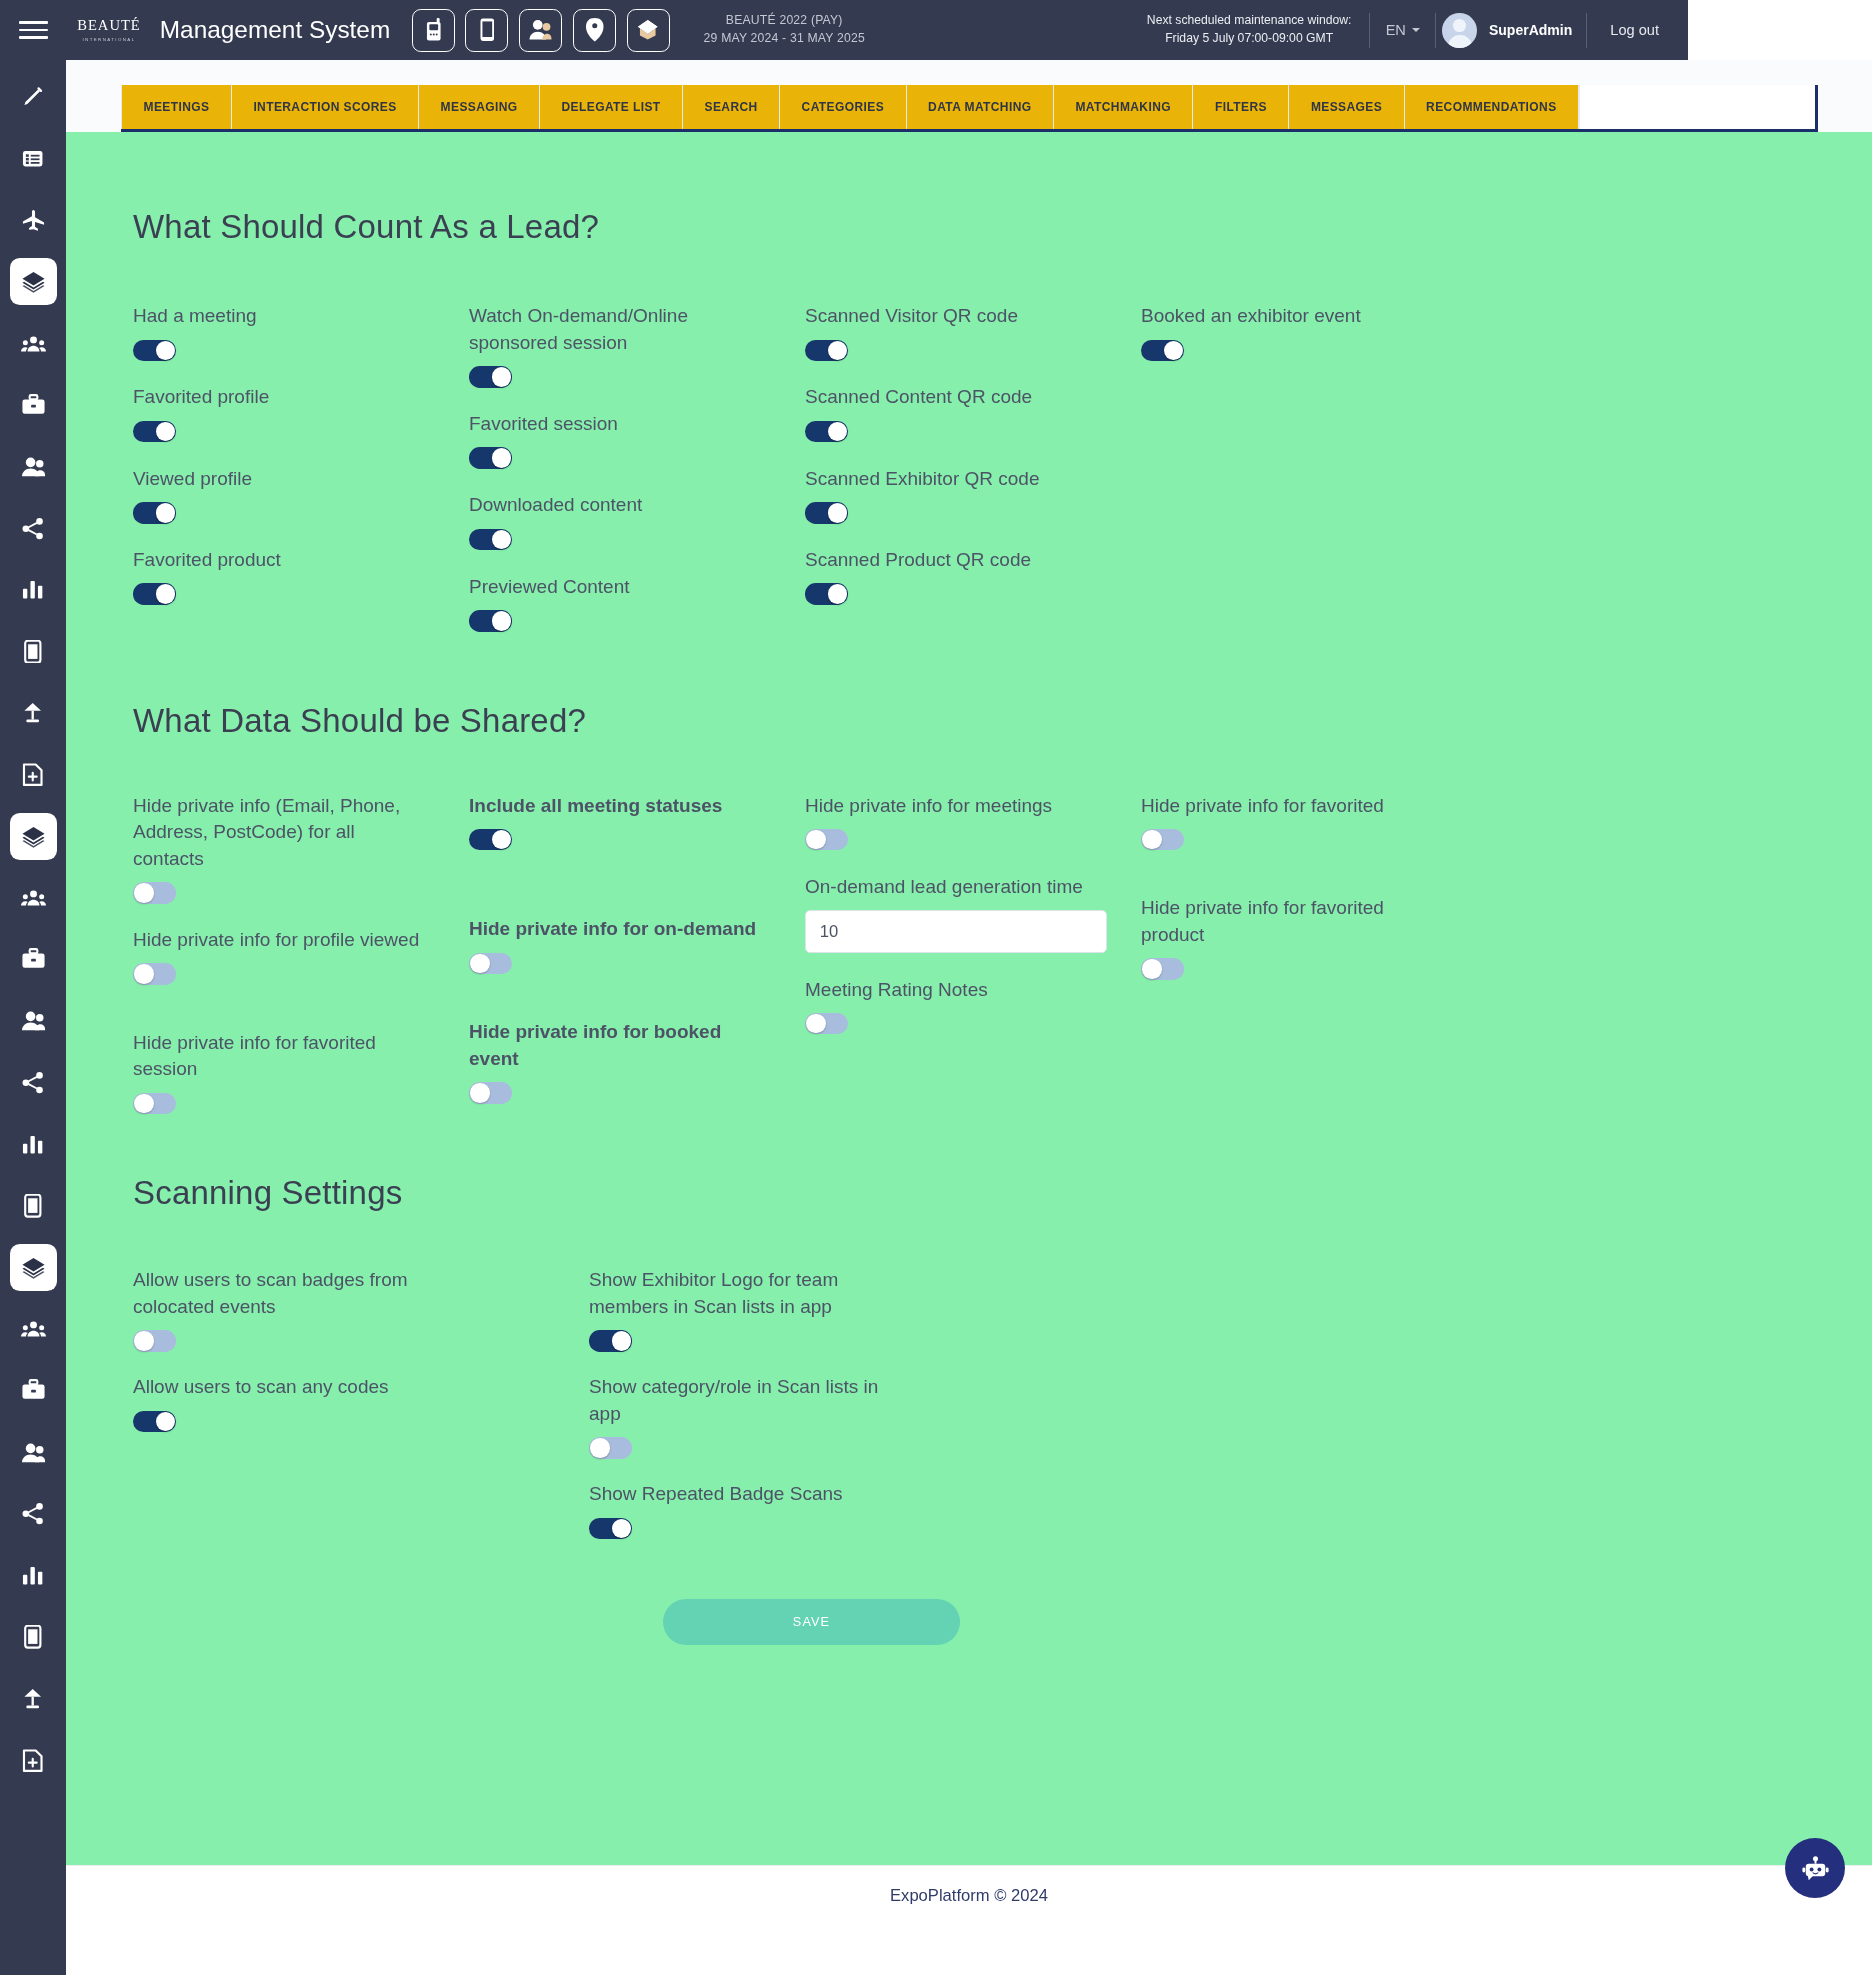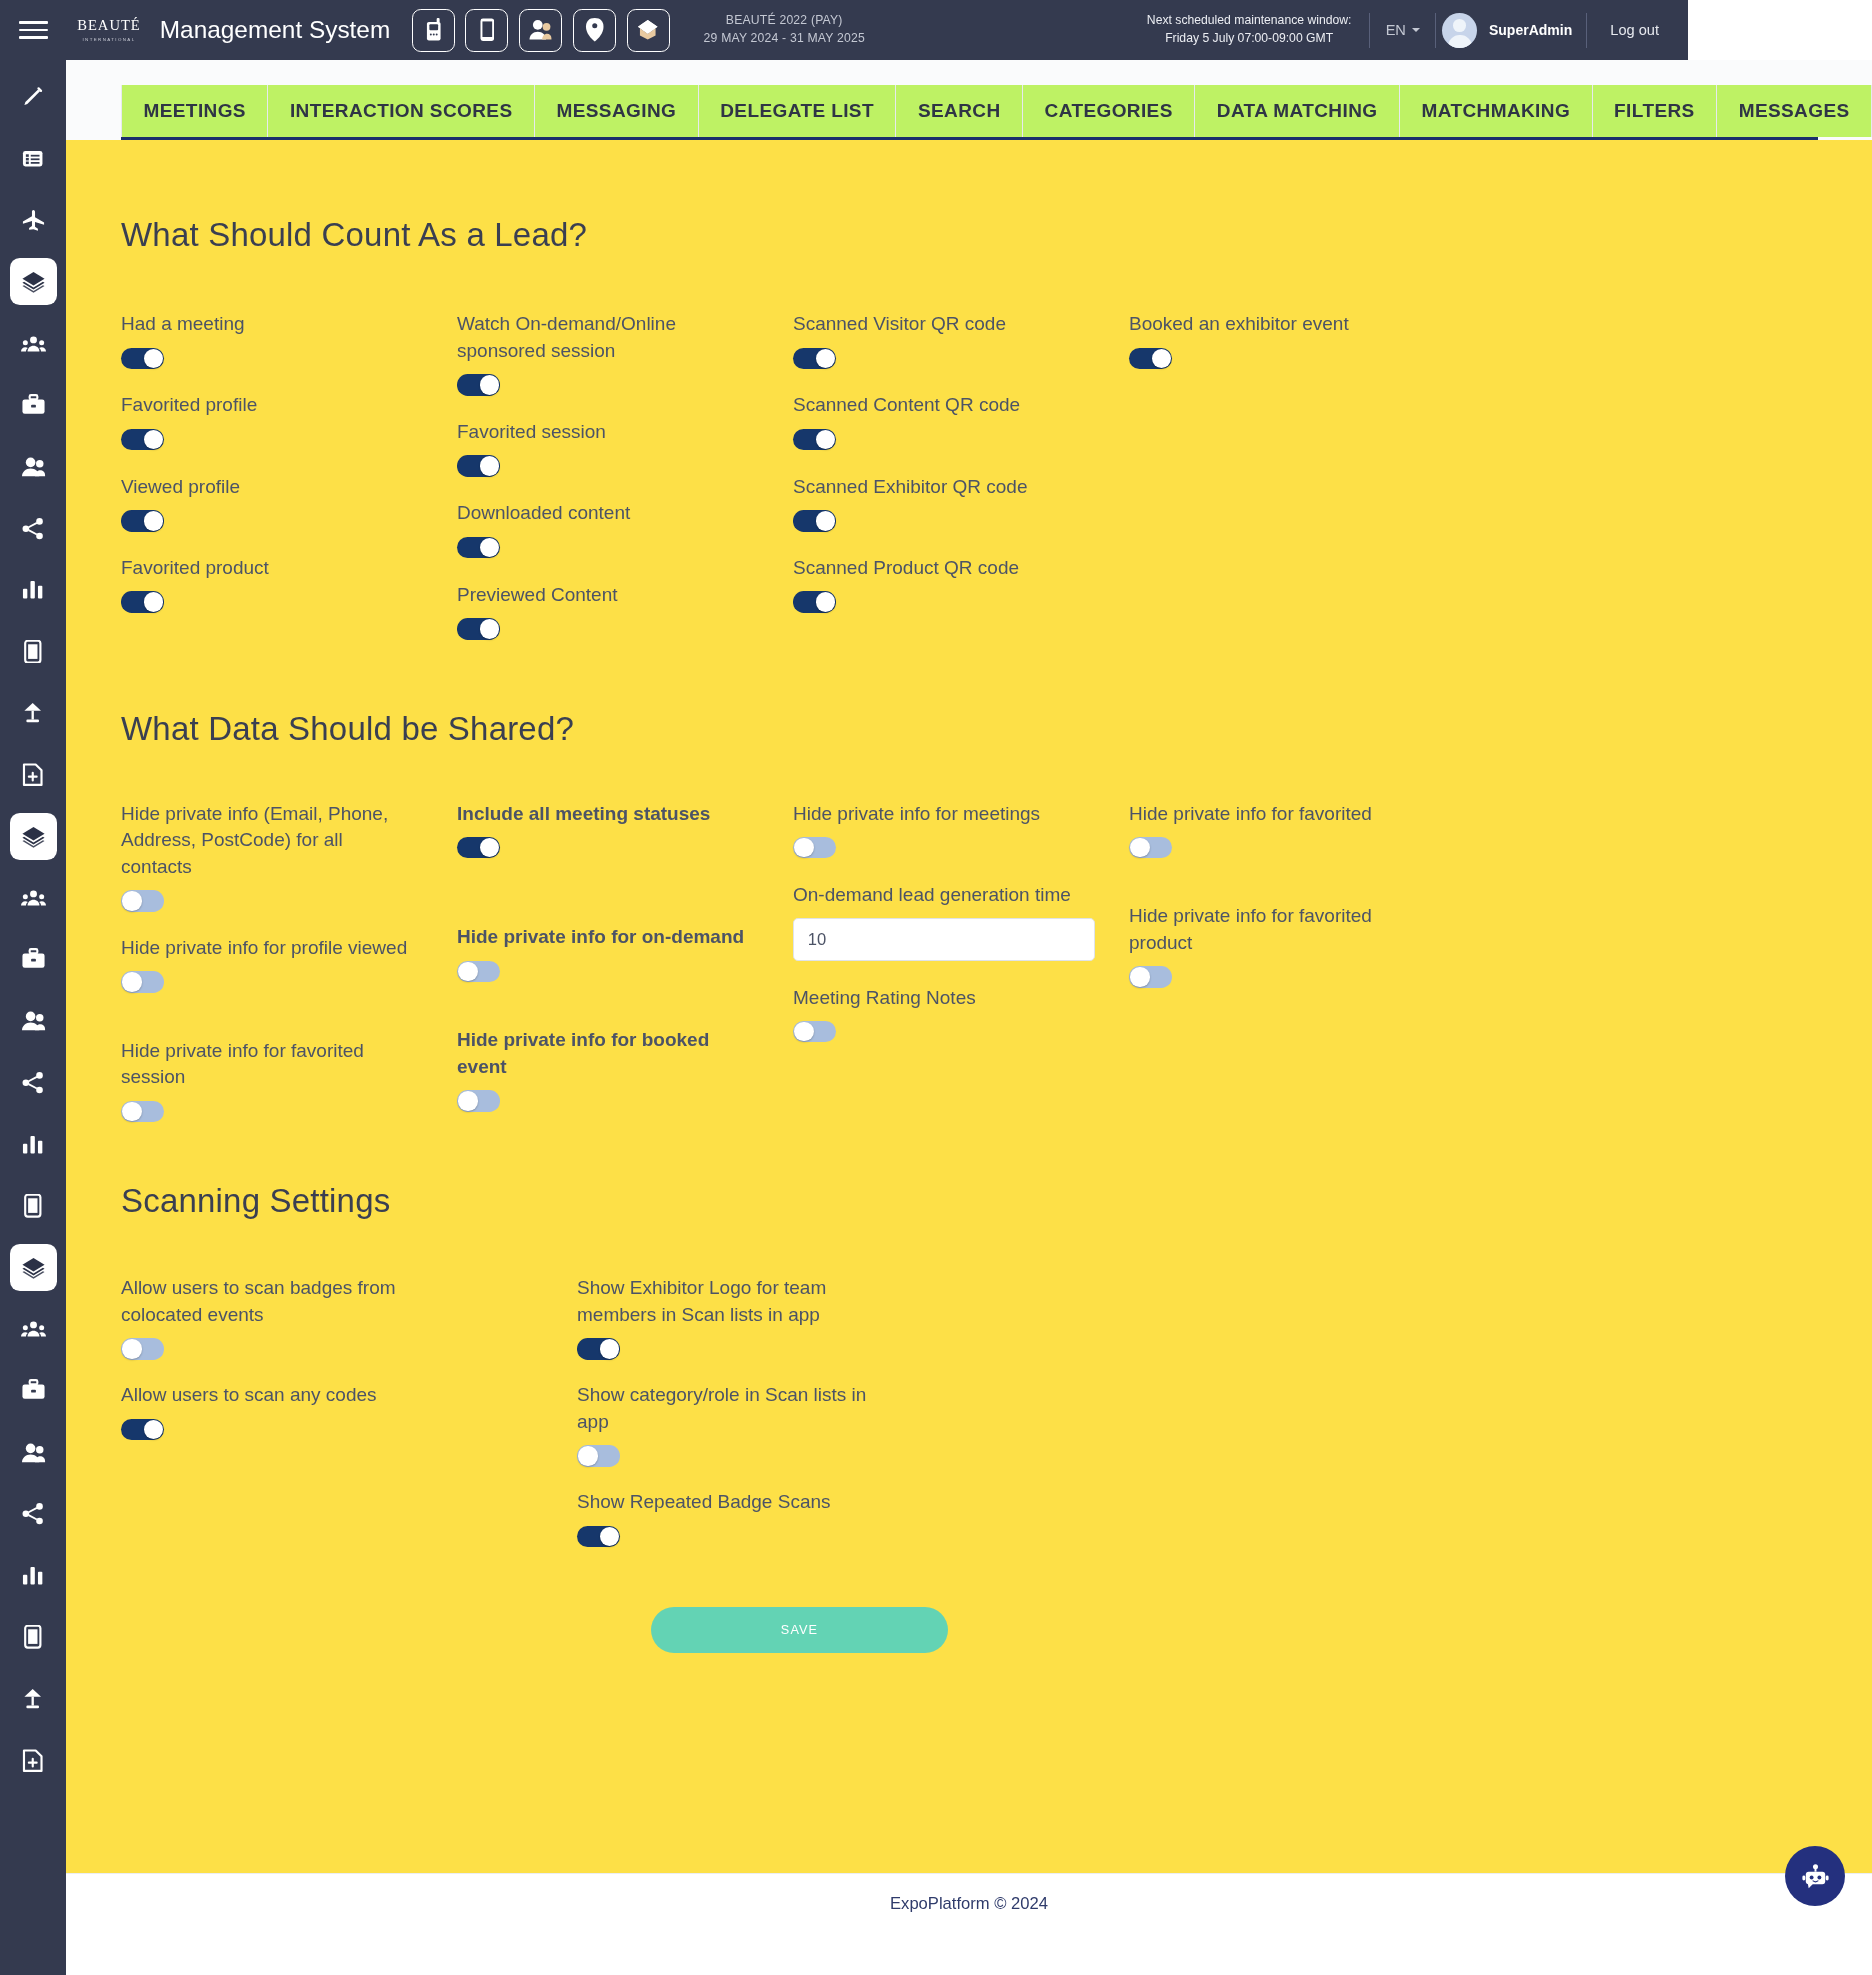--- a/index.html
+++ b/index.html
@@ -95,33 +95,33 @@
   }
   .tabwrap{
     padding:25px 0 0 55px;background:#fafbfc;
     border-bottom:0;
   }
   .tabs{
     display:flex;align-items:stretch;border-bottom:3.9px solid #1b2f6b;
     width:1697px;position:relative;
   }
   .tab{
-    padding:14.6px 21.5px 15.6px 21.5px;font-size:19px;font-weight:bold;
-    letter-spacing:0.4px;color:#2f3545;background:#bef264;
+    padding:14.6px 21.5px 15.6px 21.5px;font-size:12px;font-weight:bold;
+    letter-spacing:0.4px;color:#2f3545;background:#eab308;
     border-left:1px solid #e7e9ef;cursor:pointer;white-space:nowrap;
     display:flex;align-items:flex-end;
   }
   .tab:first-child{border-left:1px solid #e7e9ef;}
   .tab.last-border{border-right:1px solid #e7e9ef;}
   .tab.active{color:#2f3545;}
   .tab-end{flex:1;background:#ffffff;border-left:1px solid #e7e9ef;
            border-right:3.9px solid #1b2f6b;}
 
   .page{
-    padding:0 0 0 0;background:#fde047;
+    padding:0 0 0 12px;background:#86efac;
     height:1793px;position:relative;
   }
   .section{padding:0 55px;}
   .sec-title{
     font-size:33px;font-weight:400;color:#3a3f51;letter-spacing:0.2px;
     font-family:"Liberation Sans", sans-serif;
   }
   .grid4{
     display:flex;width:1580px;
   }

